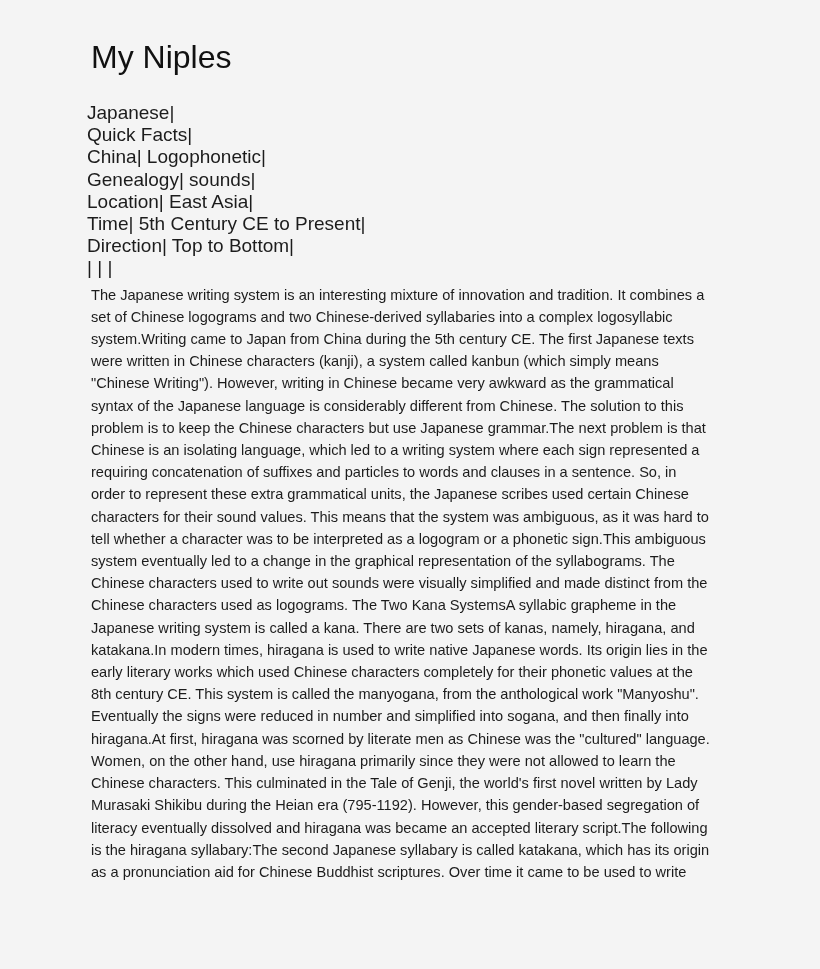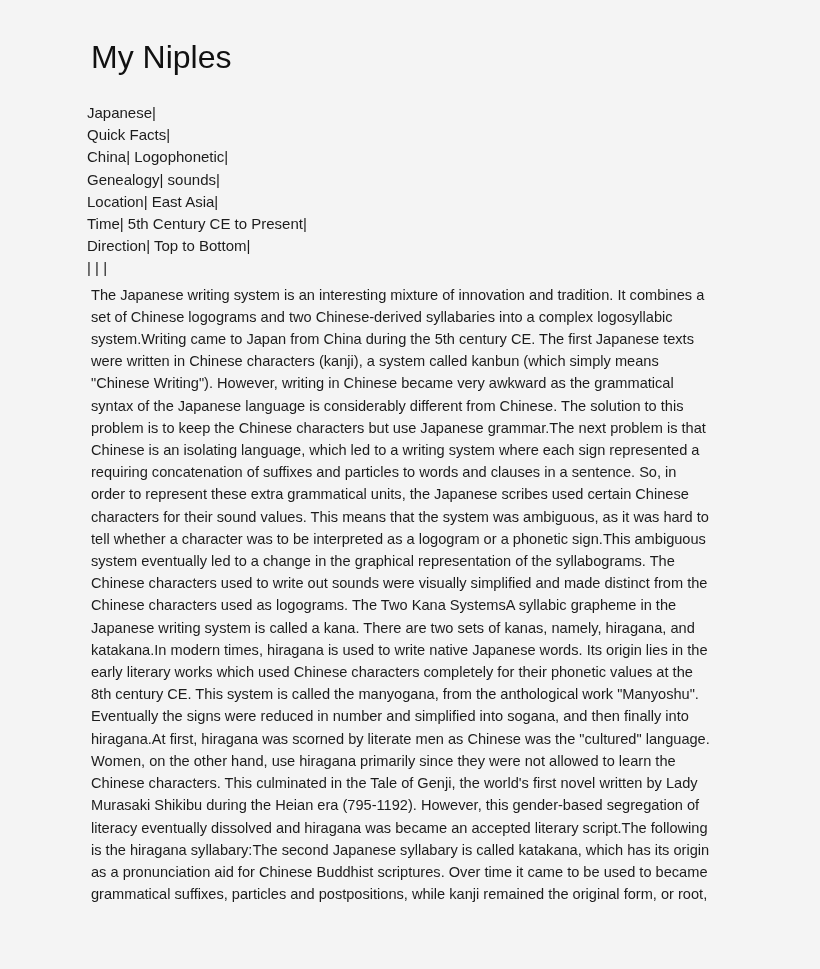--- a/index.html
+++ b/index.html
@@ -8,21 +8,21 @@
       background: #f4f4f4;
       font-family: "Liberation Sans", sans-serif;
       color: #1c1c1c;
     }
     .page { position: relative; padding-left: 87px; padding-right: 80px; }
     .title {
       margin: 4px; padding-top: 34px;
       font-size: 32px; font-weight: normal; line-height: 38px;
       color: #111;
     }
-    .facts { margin-top: 26px; font-size: 15px; line-height: 22.2px; }
+    .facts { margin-top: 26px; font-size: 19px; line-height: 22.2px; }
     .facts div { white-space: nowrap; }
     .body-text {
       font-size: 14.6px; line-height: 22.2px; margin: 4px;
       width: 650px; text-align: left;
     }
     .body-text span { display: block; white-space: nowrap; }
   </style>
 </head>
 <body>
 
@@ -60,16 +60,15 @@
     <span>katakana.In modern times, hiragana is used to write native Japanese words. Its origin lies in the</span>
     <span>early literary works which used Chinese characters completely for their phonetic values at the</span>
     <span>8th century CE. This system is called the manyogana, from the anthological work "Manyoshu".</span>
     <span>Eventually the signs were reduced in number and simplified into sogana, and then finally into</span>
     <span>hiragana.At first, hiragana was scorned by literate men as Chinese was the "cultured" language.</span>
     <span>Women, on the other hand, use hiragana primarily since they were not allowed to learn the</span>
     <span>Chinese characters. This culminated in the Tale of Genji, the world's first novel written by Lady</span>
     <span>Murasaki Shikibu during the Heian era (795-1192). However, this gender-based segregation of</span>
     <span>literacy eventually dissolved and hiragana was became an accepted literary script.The following</span>
     <span>is the hiragana syllabary:The second Japanese syllabary is called katakana, which has its origin</span>
-    <span>as a pronunciation aid for Chinese Buddhist scriptures. Over time it came to be used to became</span>
-    <span>grammatical suffixes, particles and postpositions, while kanji remained the original form, or root,</span>
+    <span>as a pronunciation aid for Chinese Buddhist scriptures. Over time it came to be used to write</span>
   </p>
 </div>
 
 </body></html>

